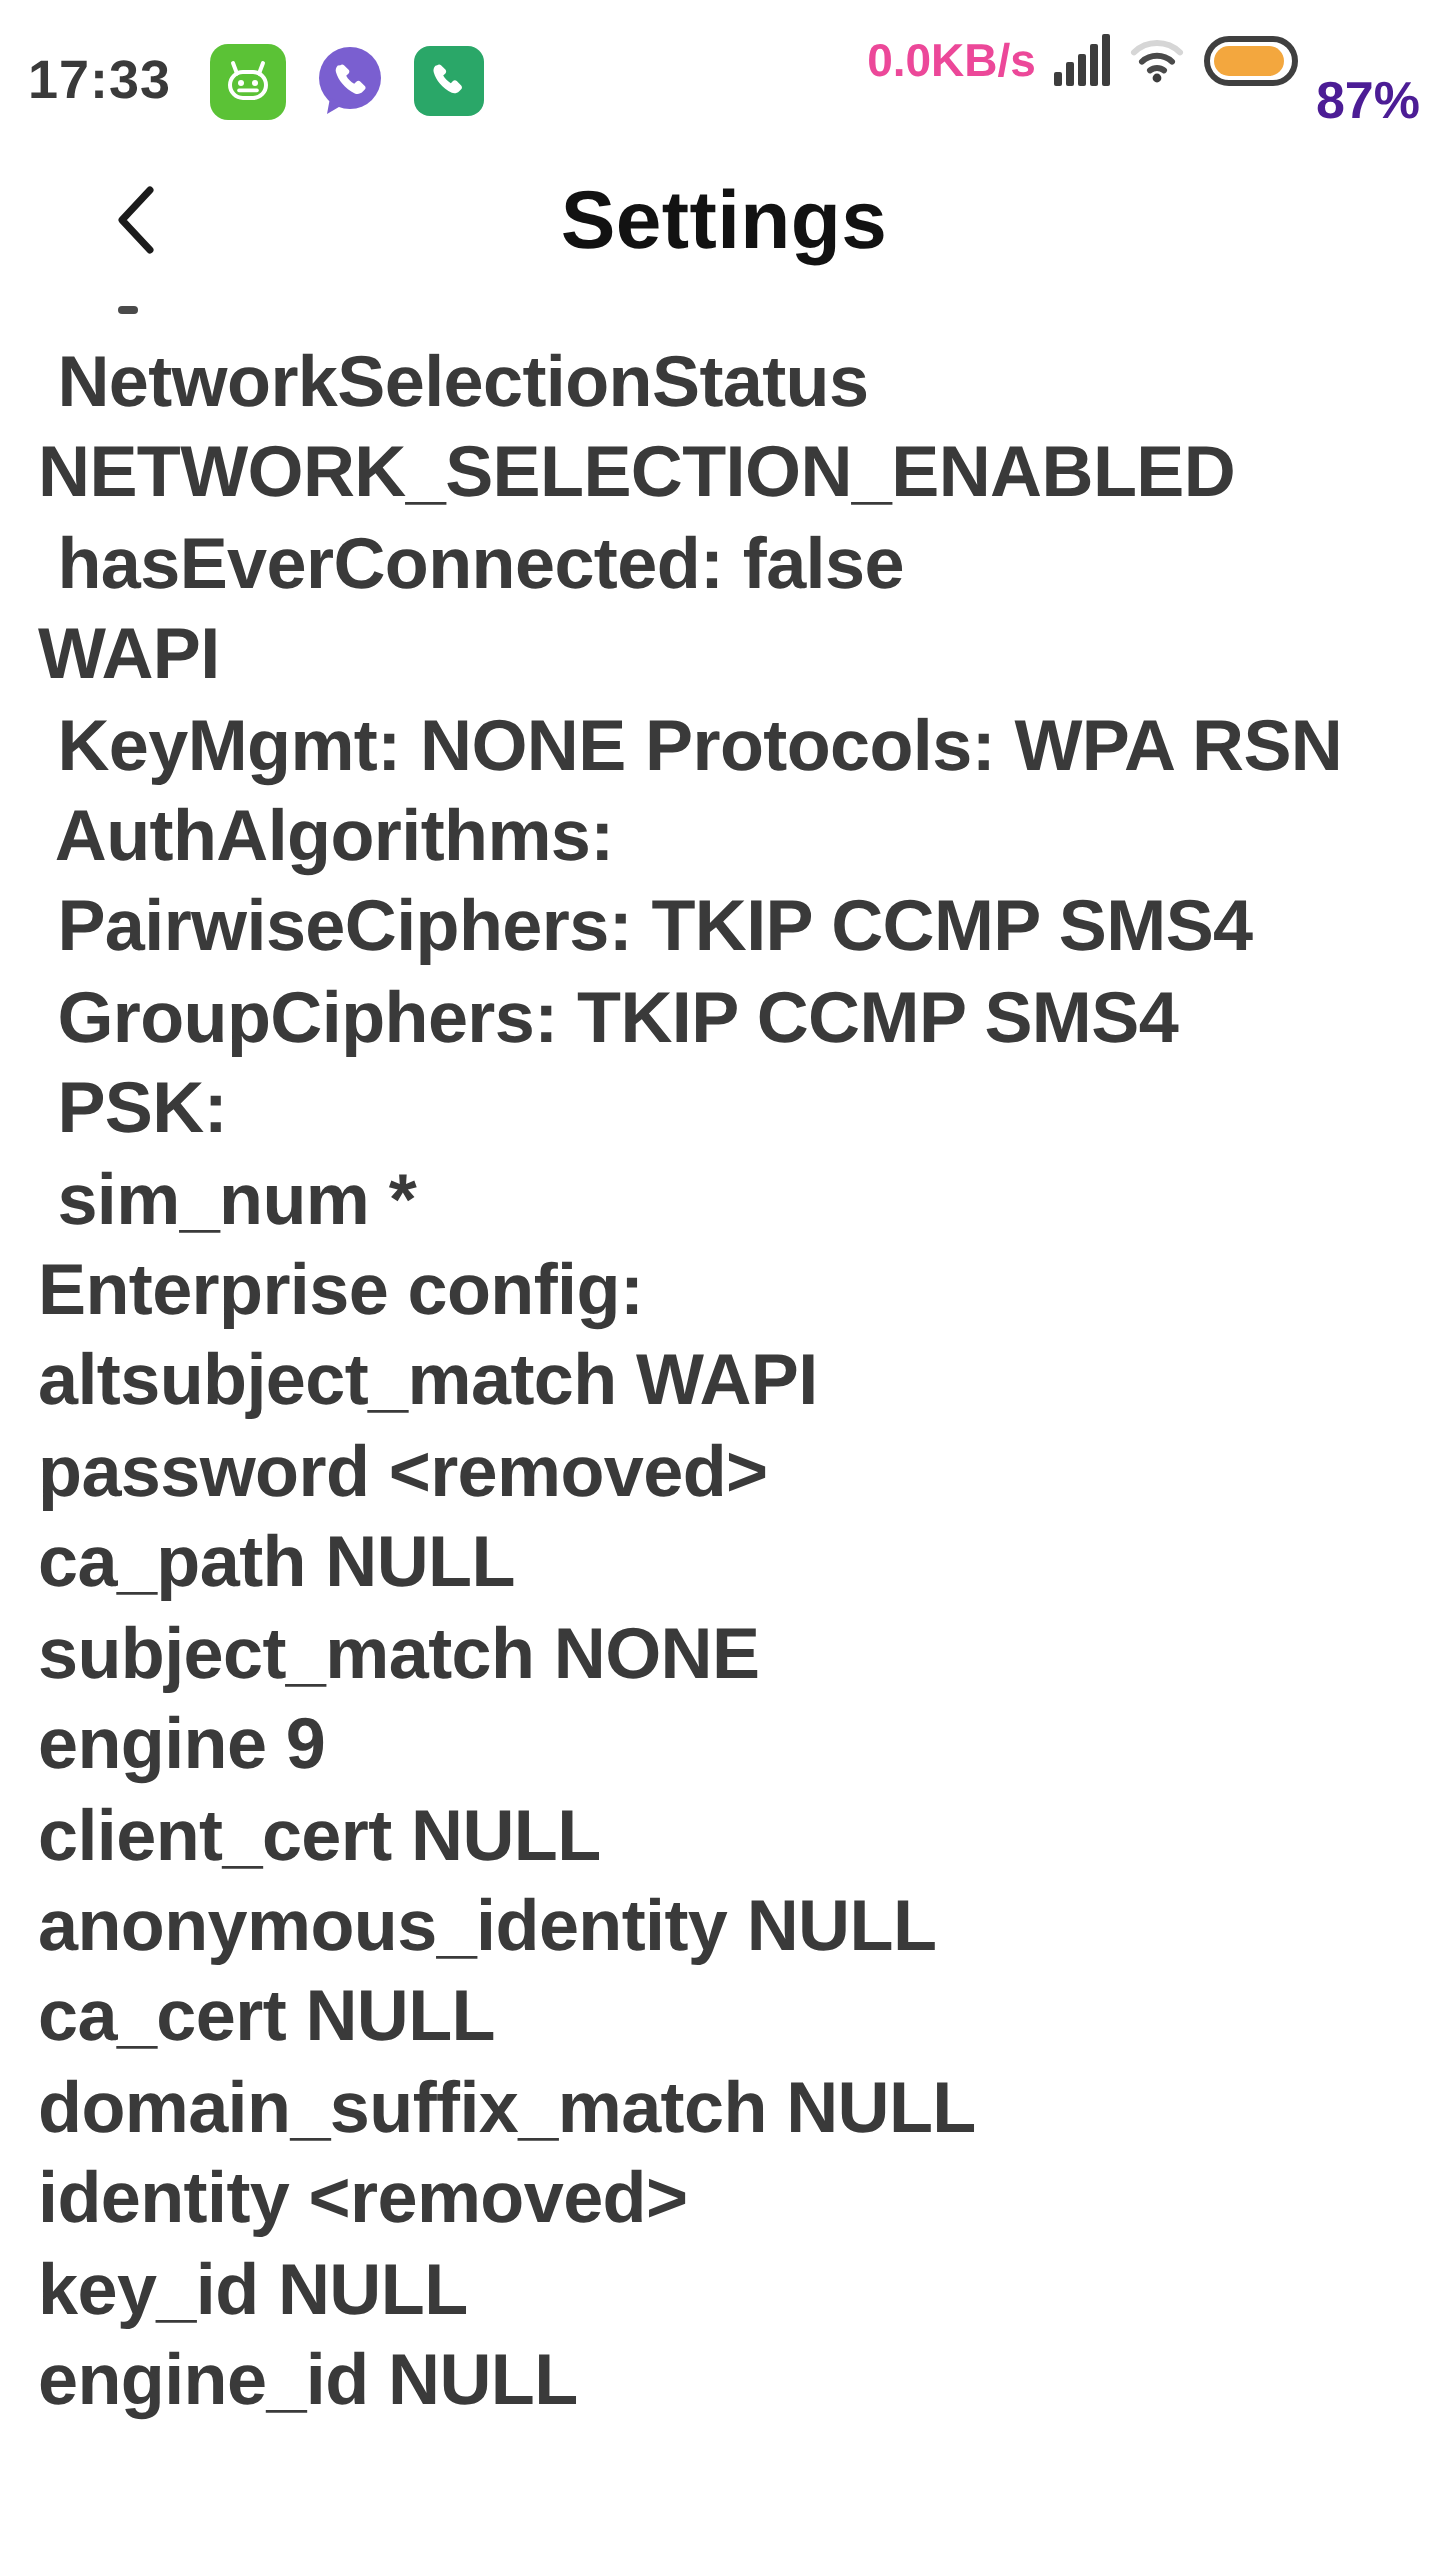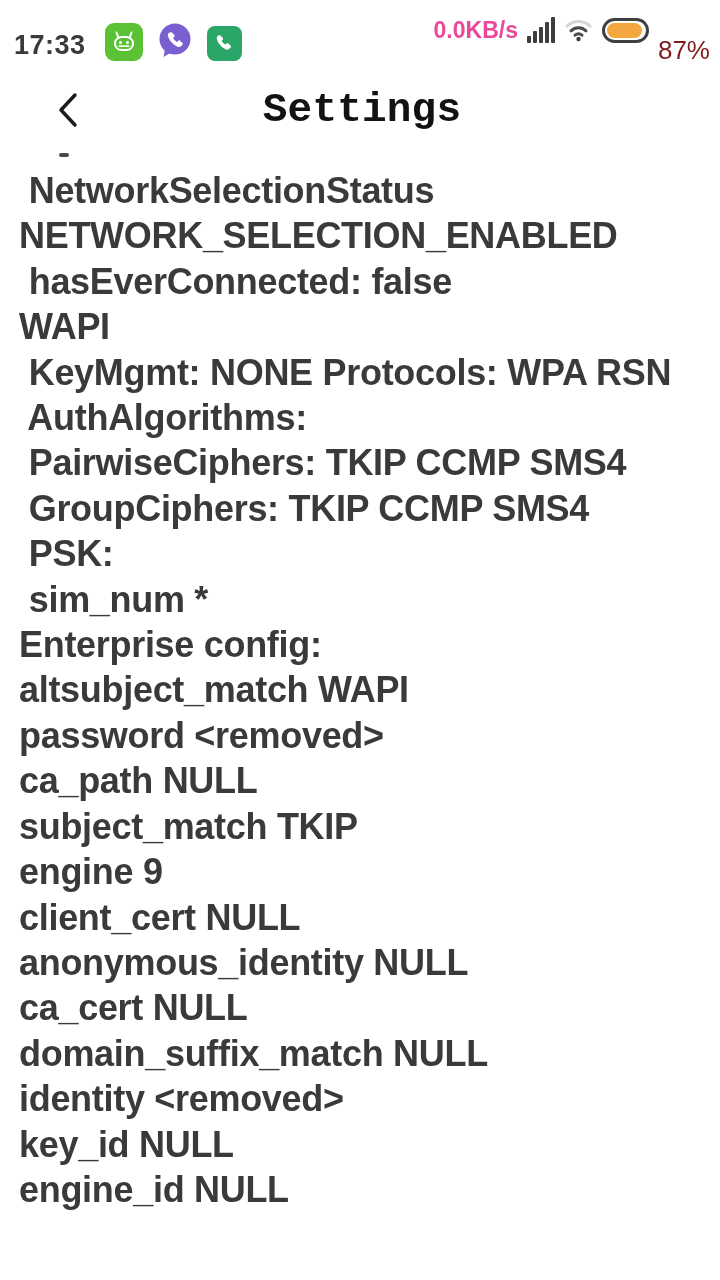--- a/index.html
+++ b/index.html
@@ -14,21 +14,21 @@
   
   .status-bar {
     position: absolute;
     top: 0; left: 0; right: 0;
     height: 56px;
     display: flex;
     align-items: center;
     justify-content: space-between;
     padding: 4px 10px 0 14px;
   }
-  .sb-left { display: flex; align-items: flex-end; gap: 13px; margin-top: 21px; }
+  .sb-left { display: flex; align-items: center; gap: 13px; margin-top: 21px; }
   .sb-right { display: flex; align-items: center; gap: 9px; }
   .sb-time {
     font-size: 27px;
     font-weight: 700;
     color: #3a3a3a;
     letter-spacing: 0.5px;
     margin-right: 6px;
   }
   .sb-speed {
     font-size: 23px;
@@ -67,31 +67,30 @@
   }
   .battery-fill {
     position: absolute;
     top: 2px; left: 2px; bottom: 2px;
     width: 85%;
     background: #F3A73E;
     border-radius: 8px;
   }
   .sb-percent {
     font-size: 26px;
-    font-weight: 400;
-    color: #7f1d1d;
+    font-weight: 700;
+    color: #4c1d95;
     margin-top: 40px;
   }
 
   
   .header {
     position: absolute;
     top: 78px; left: 4px; right: 0;
     height: 64px;
-    font-family: Liberation Mono, monospace;
   }
   .back-button {
     position: absolute;
     left: 40px; top: 6px;
     width: 48px; height: 52px;
     display: flex;
     align-items: center;
     justify-content: center;
     background: none;
     border: none;
@@ -223,21 +222,21 @@
     <div class="cfg-line"> sim_num *</div>
 
     <div class="cfg-line">Enterprise config:</div>
 
     <div class="cfg-line">altsubject_match WAPI</div>
 
     <div class="cfg-line">password &lt;removed&gt;</div>
 
     <div class="cfg-line">ca_path NULL</div>
 
-    <div class="cfg-line">subject_match TKIP</div>
+    <div class="cfg-line">subject_match NONE</div>
 
     <div class="cfg-line">engine 9</div>
 
     <div class="cfg-line">client_cert NULL</div>
 
     <div class="cfg-line">anonymous_identity NULL</div>
 
     <div class="cfg-line">ca_cert NULL</div>
 
     <div class="cfg-line">domain_suffix_match NULL</div>

